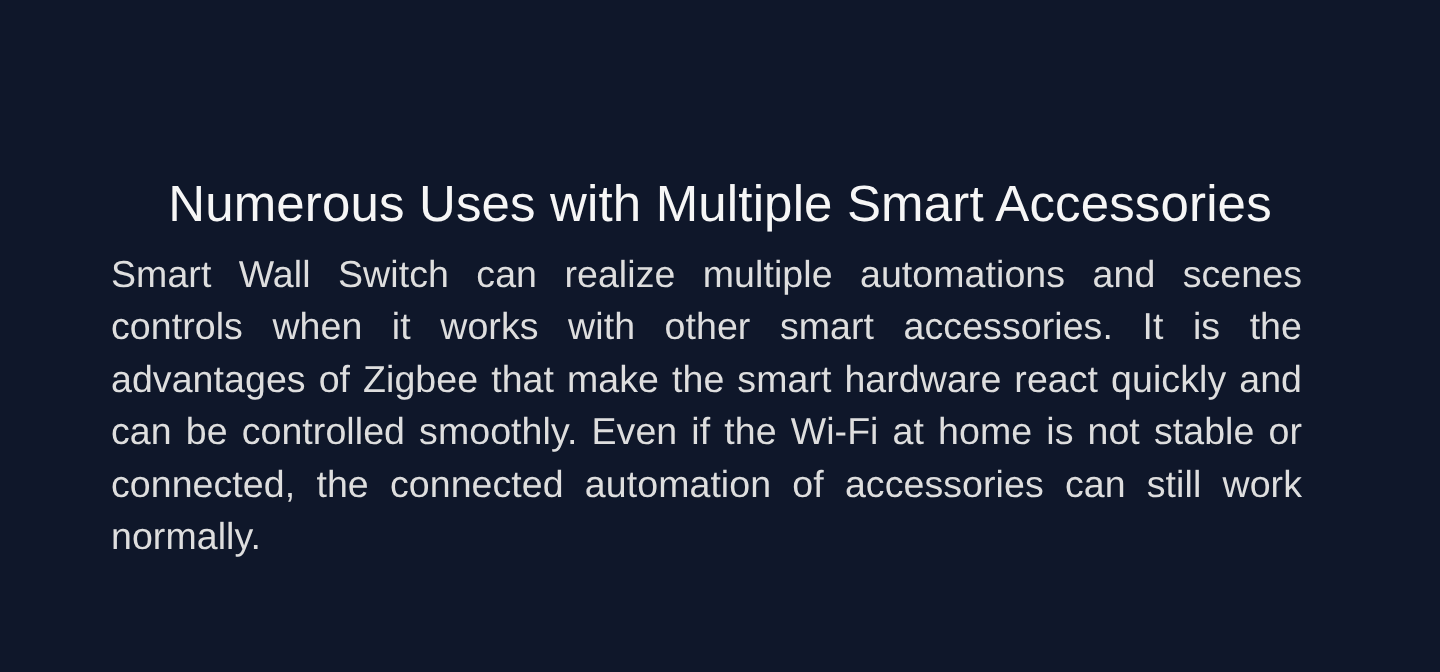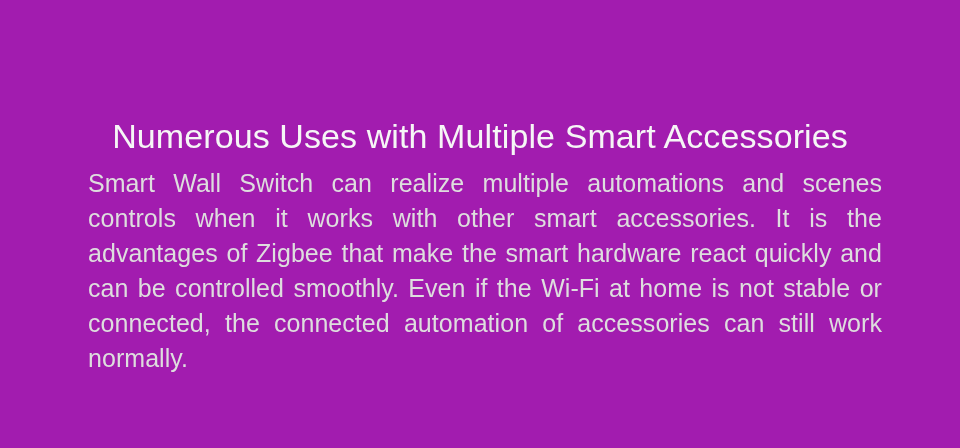--- a/index.html
+++ b/index.html
@@ -14,40 +14,40 @@
     background: #818181;
     font-family: "Liberation Sans", sans-serif;
     -webkit-font-smoothing: antialiased;
   }
 
   .promo-panel {
     position: relative;
     width: 960px;
     height: 448px;
     box-sizing: border-box;
-    background: #a21caf;
+    background: #0f172a;
   }
 
   .headline {
     position: absolute;
     left: 0;
     top: 92px;
     width: 960px;
     text-align: center;
     font-size: 34px;
     font-weight: 300;
     letter-spacing: 0.1px;
     line-height: 42px;
     color: #f6f6f6;
     white-space: nowrap;
   }
 
   .body-copy {
     position: absolute;
-    left: 88px;
+    left: 74px;
     top: 166px;
     width: 794px;
     margin: 0;
     font-size: 25px;
     font-weight: 300;
     line-height: 35px;
     color: #dedede;
     text-align: justify;
     text-justify: inter-word;
     letter-spacing: 0.05px;

